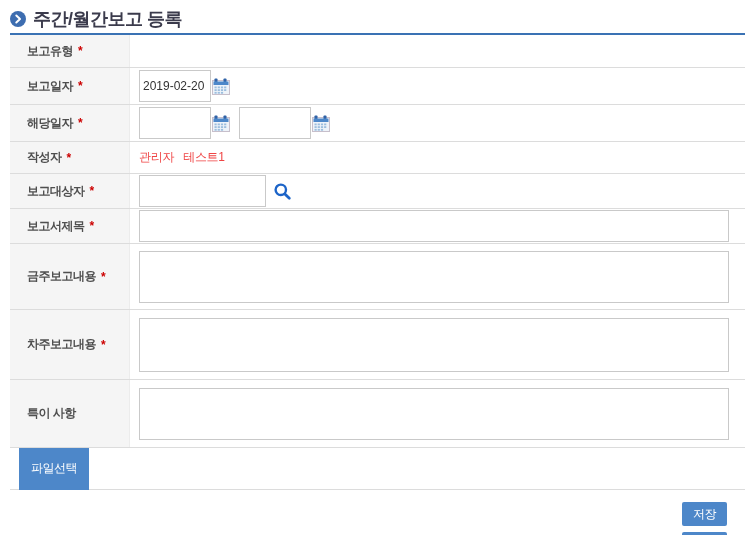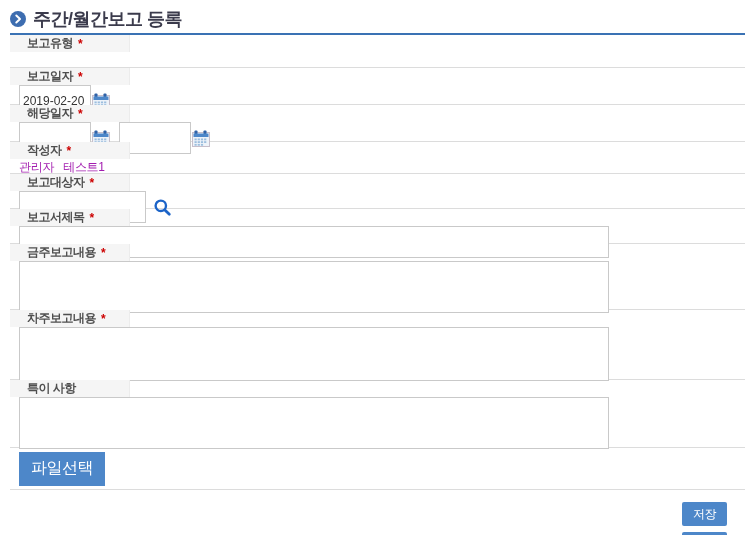--- a/index.html
+++ b/index.html
@@ -13,21 +13,21 @@
     overflow: hidden;
   }
 
   
   .header { position: absolute; left: 10px; top: 7px; display: flex; align-items: center; gap: 7px; }
   .title-icon { width: 16px; height: 16px; display: inline-flex; }
   .page-title { margin: 0; font-size: 18px; font-weight: bold; color: #3b3b4c; letter-spacing: -0.5px; }
 
   
   .form-table { position: absolute; left: 10px; top: 33px; width: 735px; border-top: 2px solid #3a72b4; }
-  .row { display: flex; align-items: stretch; border-bottom: 1px solid #dcdcdc; flex-direction: column; }
+  .row { display: flex; align-items: stretch; border-bottom: 1px solid #dcdcdc; }
   .label-cell {
     width: 120px; min-width: 120px;
     background: #f5f5f5;
     display: flex; align-items: center;
     padding-left: 17px;
     border-right: 1px solid #ececec;
   }
   .lbl { font-weight: bold; color: #4f4f4f; letter-spacing: -0.5px; }
   .req { color: #cc0000; font-weight: bold; margin-left: 5px; }
   .field-cell { flex: 1; display: flex; align-items: center; padding-left: 9px; }
@@ -56,26 +56,26 @@
     background: radial-gradient(circle at 40% 35%, #ffffff, #e6e6e6);
     position: relative; display: inline-block; cursor: pointer;
   }
   .radio.selected::after {
     content: ""; position: absolute; left: 3px; top: 3px;
     width: 5px; height: 5px; border-radius: 50%; background: #3f3f3f;
   }
   .radio-label { color: #4f4f4f; letter-spacing: -0.5px; margin: 0 4px 0 1px; cursor: pointer; }
 
   
-  .writer-value { white-space: pre; color: #a21caf; letter-spacing: -0.3px; }
+  .writer-value { white-space: pre; color: #ef4444; letter-spacing: -0.3px; }
 
   
   .file-btn {
-    background: #4d87c9; color: #fff; border: none; height: 34px;
-    padding: 0 12px; font-family: inherit; font-size: 16px; letter-spacing: -0.5px; cursor: pointer;
+    background: #4d87c9; color: #fff; border: none; height: 42px;
+    padding: 0 12px; font-family: inherit; font-size: 12px; letter-spacing: -0.5px; cursor: pointer;
   }
   .actions { position: absolute; top: 502px; right: 28px; display: flex; gap: 6px; flex-direction: column; }
   .btn {
     background: #4d87c9; color: #fff; border: none; height: 24px;
     padding: 0 11px; font-family: inherit; font-size: 12px; letter-spacing: -0.5px;
     border-radius: 2px; cursor: pointer;
   }
 </style>
 </head>
 <body>

